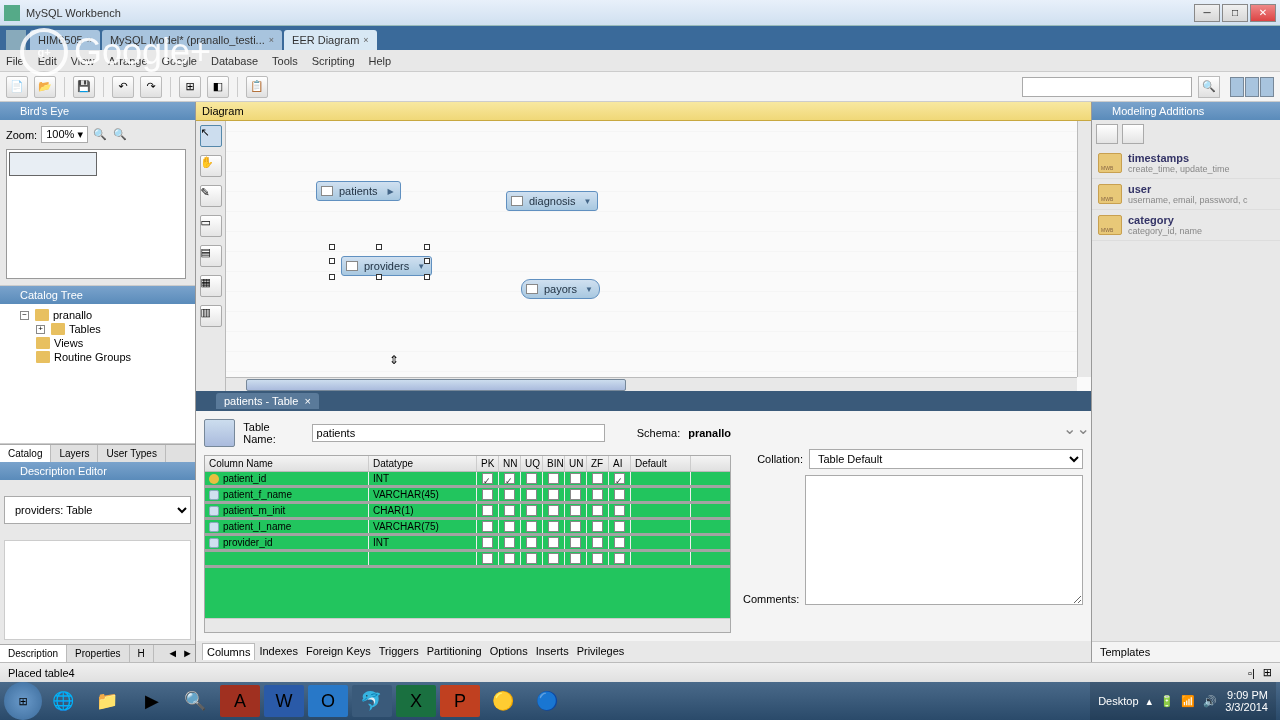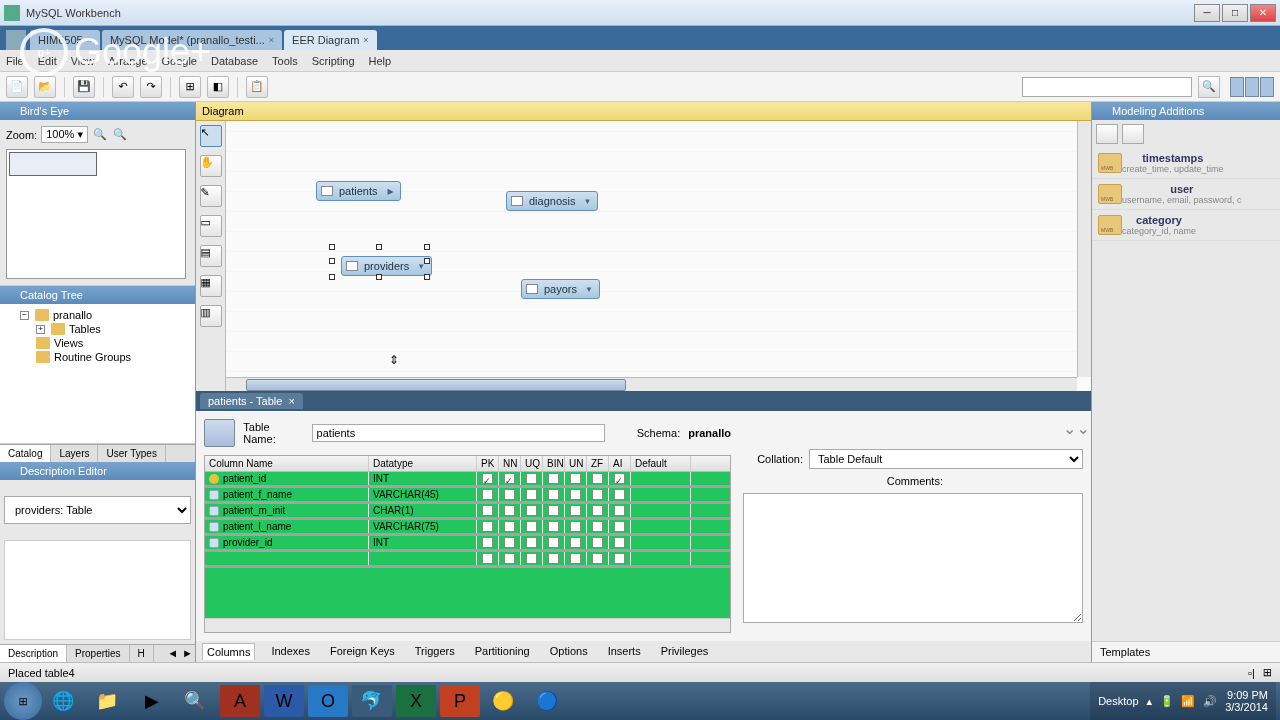--- a/index.html
+++ b/index.html
@@ -69,21 +69,21 @@
 .db-table { position: absolute; background: linear-gradient(#d0e0f0, #a8c8e0); border: 1px solid #6090c0; border-radius: 3px; padding: 3px 22px 3px 22px; font-size: 11px; color: #234; display:flex; align-items:center; gap:4px; cursor:pointer;}
 .db-table .tbl-icon { width:12px; height:10px; background:#fff; border:1px solid #888; position:absolute; left:4px;}
 .db-table .arrow { position:absolute; right:6px; font-size:8px; color:#468;}
 .db-table.selected { }
 .sel-handle { position: absolute; width: 6px; height: 6px; background: #fff; border: 1px solid #333; }
 .canvas-scroll { position:absolute; bottom:0; left:0; right:14px; height:14px; background:#e8e8e8; border-top:1px solid #bbb;}
 .canvas-scroll-v { position:absolute; top:0; right:0; bottom:14px; width:14px; background:#e8e8e8; border-left:1px solid #bbb;}
 .scroll-thumb-h { position:absolute; left:20px; width:380px; height:12px; top:1px; background:linear-gradient(#cde,#abd); border:1px solid #789; border-radius:2px;}
 
 
-.editor-tab-bar { background: #3a5a7a; height: 20px; display: flex; align-items: center; padding: 0 4px;}
+.editor-tab-bar { background: #3a5a7a; height: 20px; display: flex; align-items: center; padding: 0 20px;}
 .editor-tab { background: #5a7a9a; color: #fff; padding: 2px 8px; font-size: 10px; display:flex; align-items:center; gap:6px; border-radius:3px 3px 0 0;}
 .editor-body { background: #f4f4f4; padding: 8px; display:flex; gap:12px;}
 .editor-left { flex:1;}
 .table-name-row { display: flex; align-items: center; gap: 8px; margin-bottom: 8px; }
 .tbl-big-icon { width:32px; height:28px; background:linear-gradient(#cde,#abd); border:1px solid #789; border-radius:2px;}
 .table-name-input { width: 300px; border: 1px solid #aaa; padding: 2px 4px; background:#fff;}
 .schema-label { margin-left: 24px; }
 .schema-val { font-weight: bold; }
 .columns-grid { border: 1px solid #aaa; background: #22c55e; }
 .grid-header { display: flex; background: linear-gradient(#f4f4f4,#e0e0e0); border-bottom: 1px solid #bbb; }
@@ -99,27 +99,27 @@
 .key-icon { width:10px; height:10px; display:inline-block; margin-right:4px;}
 .key-icon.pk { background:#e8c040; border-radius:50%;}
 .key-icon.col { background:#d0e0f0; border-radius:2px; border:1px solid #8ab;}
 .grid-scroll { height:14px; background:#e8e8e8; border-top:1px solid #ccc; position:relative;}
 .editor-right { width:340px;}
 .form-row { display:flex; align-items:center; gap:6px; margin-bottom:6px;}
 .form-row label { width:60px; text-align:right;}
 .form-select { flex:1; border:1px solid #aaa; padding:2px 4px; background:#fff;}
 .comments-box { width:100%; height:130px; border:1px solid #aaa; background:#fff;}
 .collapse-arrows { width:20px; font-size:16px; color:#888; cursor:pointer; text-align:center;}
-.editor-tabs-bottom { display:flex; background:#e8e8e8; padding:2px 6px; gap:12px;}
+.editor-tabs-bottom { display:flex; background:#e8e8e8; padding:2px 6px; }
 .editor-tabs-bottom span { cursor:pointer; padding:2px 4px;}
 .editor-tabs-bottom span.active { background:#fff; border:1px solid #bbb; border-bottom:none;}
 
 
 .right-panel { width: 188px; background: #e8e8e8; display:flex; flex-direction:column;}
-.addition-item { display:flex; align-items:center; padding:4px 6px; border-bottom:1px solid #ddd; cursor:pointer;text-align:center;}
+.addition-item { display:flex; align-items:center; gap:6px; padding:4px 6px; border-bottom:1px solid #ddd; cursor:pointer;}
 .add-icon { width:24px; height:20px; background:#e8c878; border:1px solid #c8a050; border-radius:2px; position:relative;}
 .add-icon::after{content:"MWB"; font-size:5px; position:absolute; bottom:1px; left:2px; color:#864;}
 .add-name { font-weight:bold; color:#336;}
 .add-desc { font-size:9px; color:#888;}
 .right-toolbar { padding:4px; display:flex; gap:4px;}
 .right-tbtn { width:22px; height:20px; border:1px solid #aaa; background:linear-gradient(#fff,#e4e4e4); cursor:pointer;}
 .templates-tab { margin-top:auto; padding:4px 8px; background:#f4f4f4; border-top:1px solid #ccc;}
 
 
 .statusbar { position:absolute; left:0; right:0; bottom:38px; height:20px; background:linear-gradient(#f0f0f0,#e0e0e0); border-top:1px solid #bbb; padding:2px 8px; display:flex; align-items:center;}
@@ -282,21 +282,21 @@
         </div>
 
         <div class="sel-handle" style="left:103px; top:123px;"></div>
         <div class="sel-handle" style="left:150px; top:123px;"></div>
         <div class="sel-handle" style="left:198px; top:123px;"></div>
         <div class="sel-handle" style="left:103px; top:137px;"></div>
         <div class="sel-handle" style="left:198px; top:137px;"></div>
         <div class="sel-handle" style="left:103px; top:153px;"></div>
         <div class="sel-handle" style="left:150px; top:153px;"></div>
         <div class="sel-handle" style="left:198px; top:153px;"></div>
-        <div class="db-table" style="left:295px; top:158px;">
+        <div class="db-table" style="left:295px; top:158px;border-radius:9px;">
           <span class="tbl-icon"></span>
           <span>payors</span>
           <span class="arrow">▼</span>
         </div>
         <div style="position:absolute; left:163px; top:232px; font-size:12px; cursor:move;">⇕</div>
         <div class="canvas-scroll">
             <div class="scroll-thumb-h"></div>
           </div>
         <div class="canvas-scroll-v"></div>
       </div>
@@ -492,21 +492,21 @@
           <div class="grid-scroll"></div>
         </div>
       </div>
       <div class="editor-right">
         <div class="collapse-arrows" style="float:right;">⌄⌄</div>
         <div style="height:30px;"></div>
         <div class="form-row">
           <label>Collation:</label>
           <select class="form-select"><option>Table Default</option></select>
         </div>
-        <div class="form-row" style="align-items:center;flex-direction:column;">
+        <div class="form-row" style="align-items:flex-end;">
           <label>Comments:</label>
           <textarea class="comments-box" style=""></textarea>
         </div>
       </div>
     </div>
     <div class="editor-tabs-bottom">
       <span class="active">Columns</span>
       <span>Indexes</span>
       <span>Foreign Keys</span>
       <span>Triggers</span>

